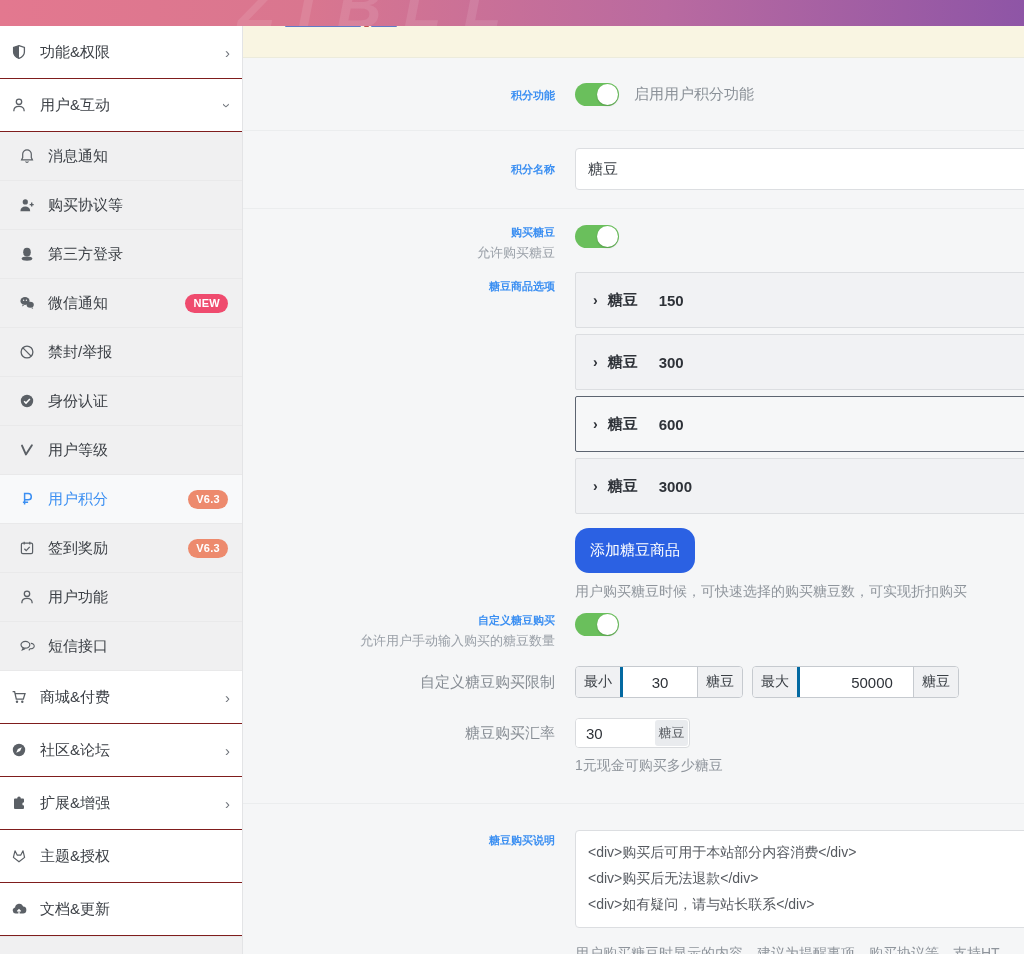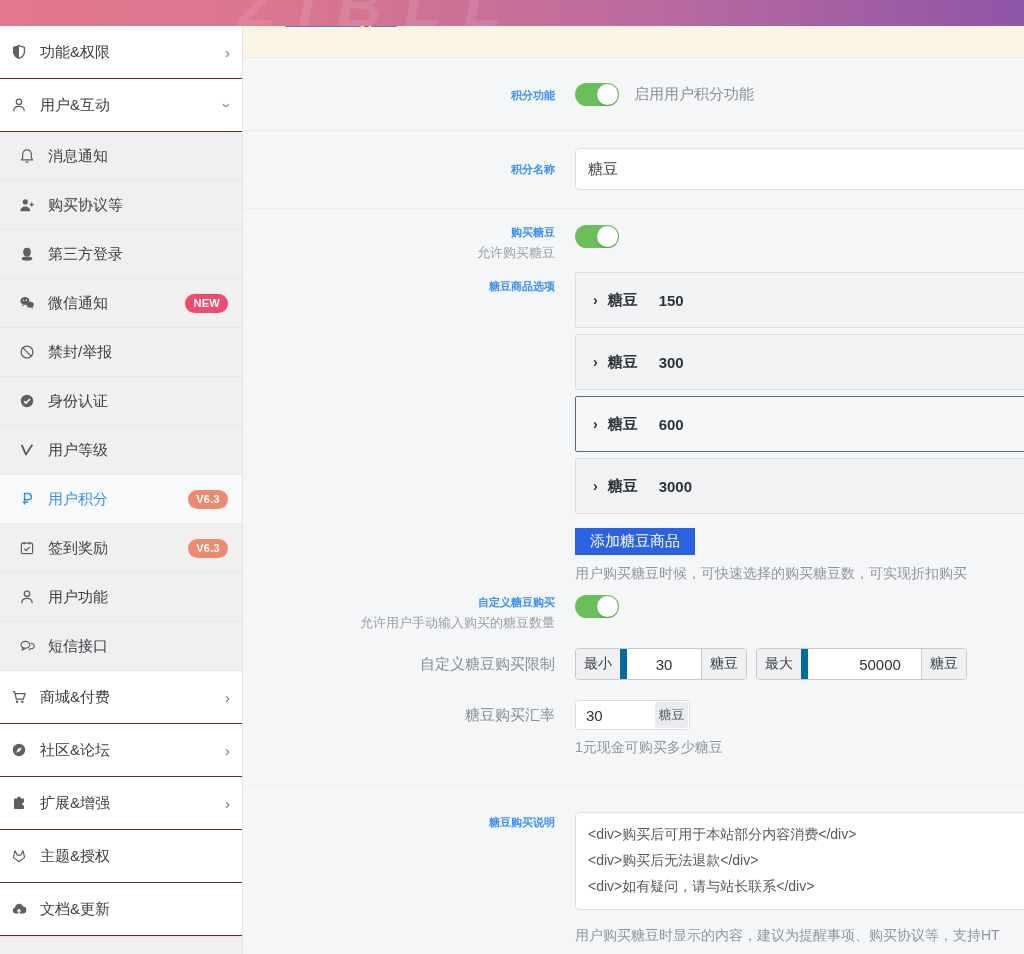--- a/index.html
+++ b/index.html
@@ -69,28 +69,28 @@
     background:#fff;box-shadow:0 1px 2px rgba(0,0,0,.2);}
 
   .panel{width:470px;height:56px;box-sizing:border-box;background:#f1f2f4;
     border:1px solid #dcdee1;border-radius:2px;display:flex;align-items:center;
     padding-left:17px;margin-bottom:6px;cursor:pointer;}
   .panel.hl{background:#f6f7f8;border-color:#5c6470;}
   .p-chev{font-weight:bold;font-size:14px;color:#30343a;margin-right:10px;}
   .p-name,.p-amt{font-weight:bold;font-size:15px;color:#2e3238;}
   .p-amt{margin-left:21px;}
 
-  .add-btn{margin-top:8px;background:#2b61e3;color:#fff;border:none;border-radius:0;
-    height:27px;padding:0 15px;font-size:15px;font-family:Liberation Mono, monospace;cursor:pointer;}
+  .add-btn{margin-top:8px;background:#2b61e3;color:#fff;border:none;border-radius:14px;
+    height:45px;padding:0 15px;font-size:15px;font-family:Liberation Mono, monospace;cursor:pointer;}
 
   .igroup{display:inline-flex;height:32px;box-sizing:border-box;border:1px solid #c6cacf;
     border-radius:4px;overflow:hidden;background:#fff;align-items:stretch;}
   .igroup .addon{background:#f0f1f3;padding:0 8px;display:flex;align-items:center;
     font-size:14px;color:#3a3f45;}
-  .igroup .addon.first{border-right:7px solid #0369a1;}
+  .igroup .addon.first{border-right:3px solid #0369a1;}
   .igroup .addon.last{border-left:1px solid #c6cacf;}
   .igroup input{border:none;outline:none;text-align:center;font-size:15px;color:#2e3238;
     font-family:inherit;width:70px;}
   .igroup.max input{width:78px;padding-left:33px;}
 
   .rate-group{display:inline-flex;width:115px;height:30px;box-sizing:border-box;
     border:1px solid #d9dbde;border-radius:4px;background:#fff;align-items:stretch;overflow:hidden;}
   .rate-group input{border:none;outline:none;font-size:15px;color:#2e3238;width:66px;
     padding-left:10px;font-family:inherit;}
   .rate-group .addon{background:#e9ebee;margin:1px;border-radius:3px;width:40px;

